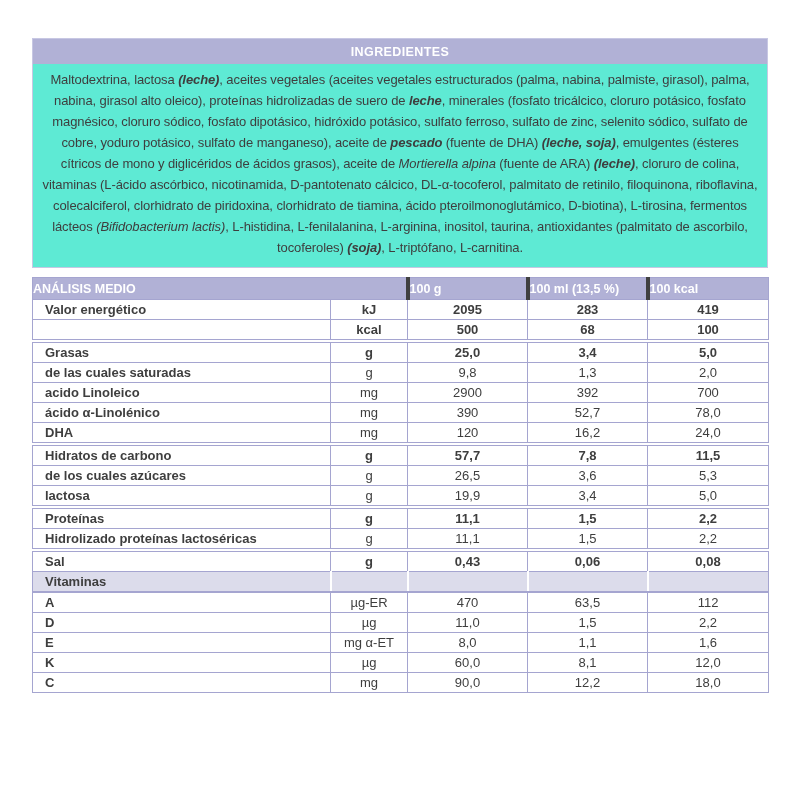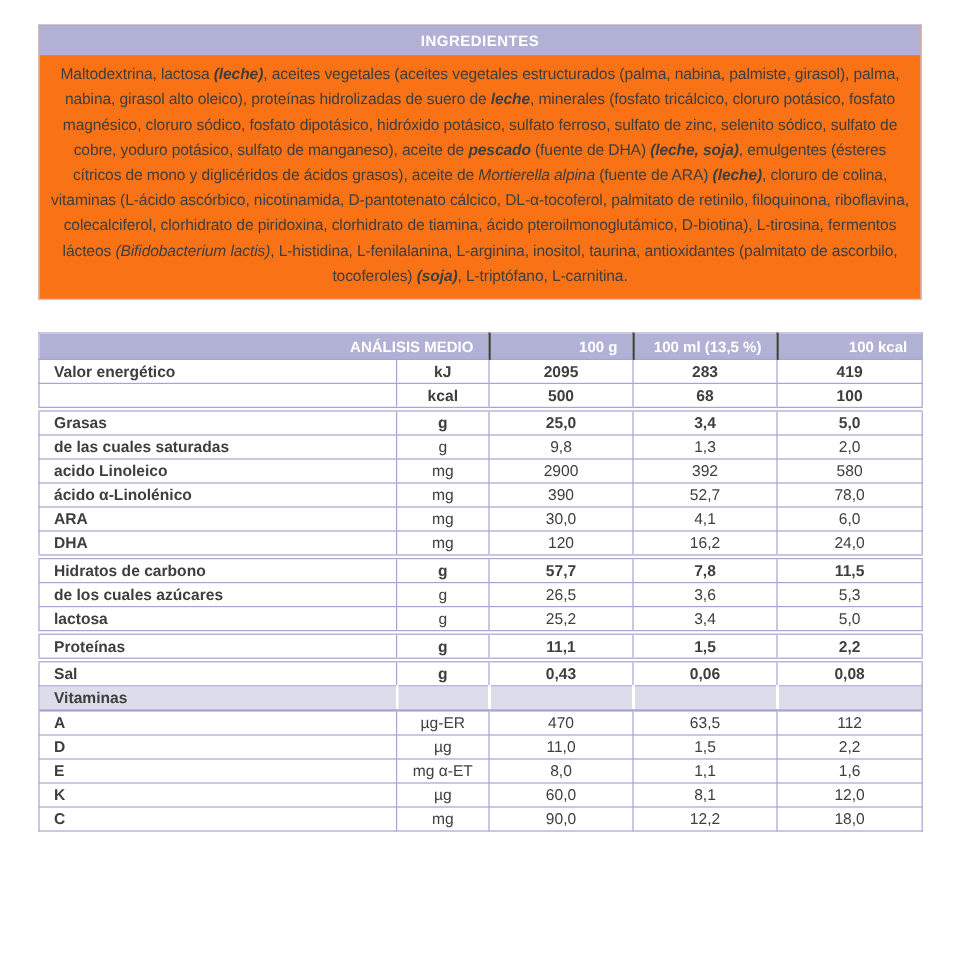--- a/index.html
+++ b/index.html
@@ -12,22 +12,22 @@
   }
   html,body{margin:0;padding:0;}
   body{
     width:800px;height:800px;background:#ffffff;position:relative;
     font-family:"Liberation Sans", sans-serif;color:var(--text);
   }
   .page{position:absolute;inset:0;}
 
   
   .ingredients-box{
-    position:absolute;left:32px;top:20px;width:736px;
-    border:1px solid var(--box-border);box-sizing:border-box;background:#f97316;
+    position:absolute;left:32px;top:38px;width:736px;
+    border:1px solid var(--box-border);box-sizing:border-box;background:#5eead4;
   }
   .ing-header{
     background:var(--band);color:var(--header-text);
     font-weight:bold;font-size:12.5px;letter-spacing:.4px;
     text-align:center;padding:6px 0 5px;
   }
   .ing-body{
     margin:0;padding:5px 8px 9px;
     font-size:13px;line-height:21px;letter-spacing:-0.1px;
     text-align:center;color:var(--text);
@@ -41,24 +41,24 @@
     border-collapse:collapse;table-layout:fixed;
     font-size:13px;color:var(--text);
   }
   .analysis-table th,.analysis-table td{
     border:1px solid var(--border);
     padding:2px 8px;height:19px;box-sizing:border-box;
     overflow:hidden;white-space:nowrap;
   }
   .analysis-table thead th{
     background:var(--band);color:var(--header-text);
-    font-weight:bold;font-size:12.5px;text-align:right;
-    padding:3px 12px;height:22px;
-  }
-  .analysis-table thead th + th{border-left:2px solid #404040;}
+    font-weight:bold;font-size:12.5px;text-align:left;
+    padding:3px 0;height:22px;
+  }
+  .analysis-table thead th + th{border-left:4px solid #404040;}
   td.c-label{text-align:left;padding-left:12px;font-weight:bold;}
   td.c-unit,td.c-val{text-align:center;}
   tr.bold td{font-weight:bold;}
   tr.sep td{border-top:4px double var(--border);margin-left:20px;}
   tr.shaded td{background:var(--shaded);border-bottom:2px solid var(--border);}
   tr.shaded td + td{border-left:2px solid #ffffff;}
 </style>
 </head>
 <body>
 
@@ -112,37 +112,30 @@
           <td class="c-unit">g</td>
           <td class="c-val">9,8</td>
           <td class="c-val">1,3</td>
           <td class="c-val">2,0</td>
         </tr>
         <tr>
           <td class="c-label">acido Linoleico</td>
           <td class="c-unit">mg</td>
           <td class="c-val">2900</td>
           <td class="c-val">392</td>
-          <td class="c-val">580</td>
+          <td class="c-val">700</td>
         </tr>
         <tr>
           <td class="c-label">ácido α-Linolénico</td>
           <td class="c-unit">mg</td>
           <td class="c-val">390</td>
           <td class="c-val">52,7</td>
           <td class="c-val">78,0</td>
         </tr>
         <tr>
-          <td class="c-label">ARA</td>
-          <td class="c-unit">mg</td>
-          <td class="c-val">30,0</td>
-          <td class="c-val">4,1</td>
-          <td class="c-val">6,0</td>
-        </tr>
-        <tr>
           <td class="c-label">DHA</td>
           <td class="c-unit">mg</td>
           <td class="c-val">120</td>
           <td class="c-val">16,2</td>
           <td class="c-val">24,0</td>
         </tr>
         <tr class="bold sep">
           <td class="c-label">Hidratos de carbono</td>
           <td class="c-unit">g</td>
           <td class="c-val">57,7</td>
@@ -152,26 +145,33 @@
         <tr>
           <td class="c-label">de los cuales azúcares</td>
           <td class="c-unit">g</td>
           <td class="c-val">26,5</td>
           <td class="c-val">3,6</td>
           <td class="c-val">5,3</td>
         </tr>
         <tr>
           <td class="c-label">lactosa</td>
           <td class="c-unit">g</td>
-          <td class="c-val">25,2</td>
+          <td class="c-val">19,9</td>
           <td class="c-val">3,4</td>
           <td class="c-val">5,0</td>
         </tr>
         <tr class="bold sep">
           <td class="c-label">Proteínas</td>
+          <td class="c-unit">g</td>
+          <td class="c-val">11,1</td>
+          <td class="c-val">1,5</td>
+          <td class="c-val">2,2</td>
+        </tr>
+        <tr>
+          <td class="c-label">Hidrolizado proteínas lactoséricas</td>
           <td class="c-unit">g</td>
           <td class="c-val">11,1</td>
           <td class="c-val">1,5</td>
           <td class="c-val">2,2</td>
         </tr>
         <tr class="bold sep">
           <td class="c-label">Sal</td>
           <td class="c-unit">g</td>
           <td class="c-val">0,43</td>
           <td class="c-val">0,06</td>

